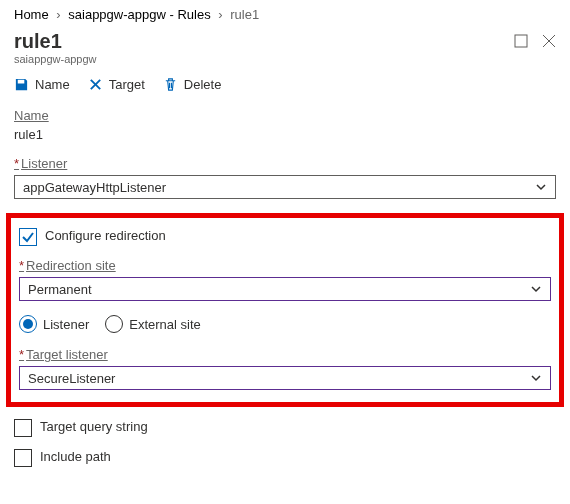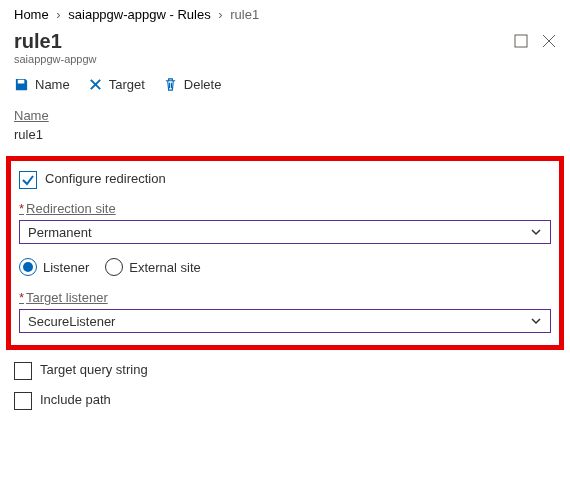--- a/index.html
+++ b/index.html
@@ -137,20 +137,31 @@
     <span>Delete</span>
   </div>
 </div>
 
 <div class="content">
   <div class="field">
     <div class="label">Name</div>
     <div class="value-text">rule1</div>
   </div>
 
+  <div class="field">
+    <div class="label"><span class="req">*</span><span>Listener</span></div>
+    <div class="select">
+      <span>appGatewayHttpListener</span>
+      <span class="chev">
+          <svg viewBox="0 0 12 12" fill="none" stroke="#323130" stroke-width="1.5">
+            <polyline points="2,4 6,8 10,4"></polyline>
+          </svg>
+        </span>
+    </div>
+  </div>
 </div>
 
 <div class="highlight-box">
   <div class="checkbox-row">
     <div class="cbx checked">
       <svg width="14" height="14" viewBox="0 0 14 14" fill="none" stroke-width="2">
           <polyline points="2,7 6,11 12,3"></polyline>
         </svg>
     </div>
     <span>Configure redirection</span>

